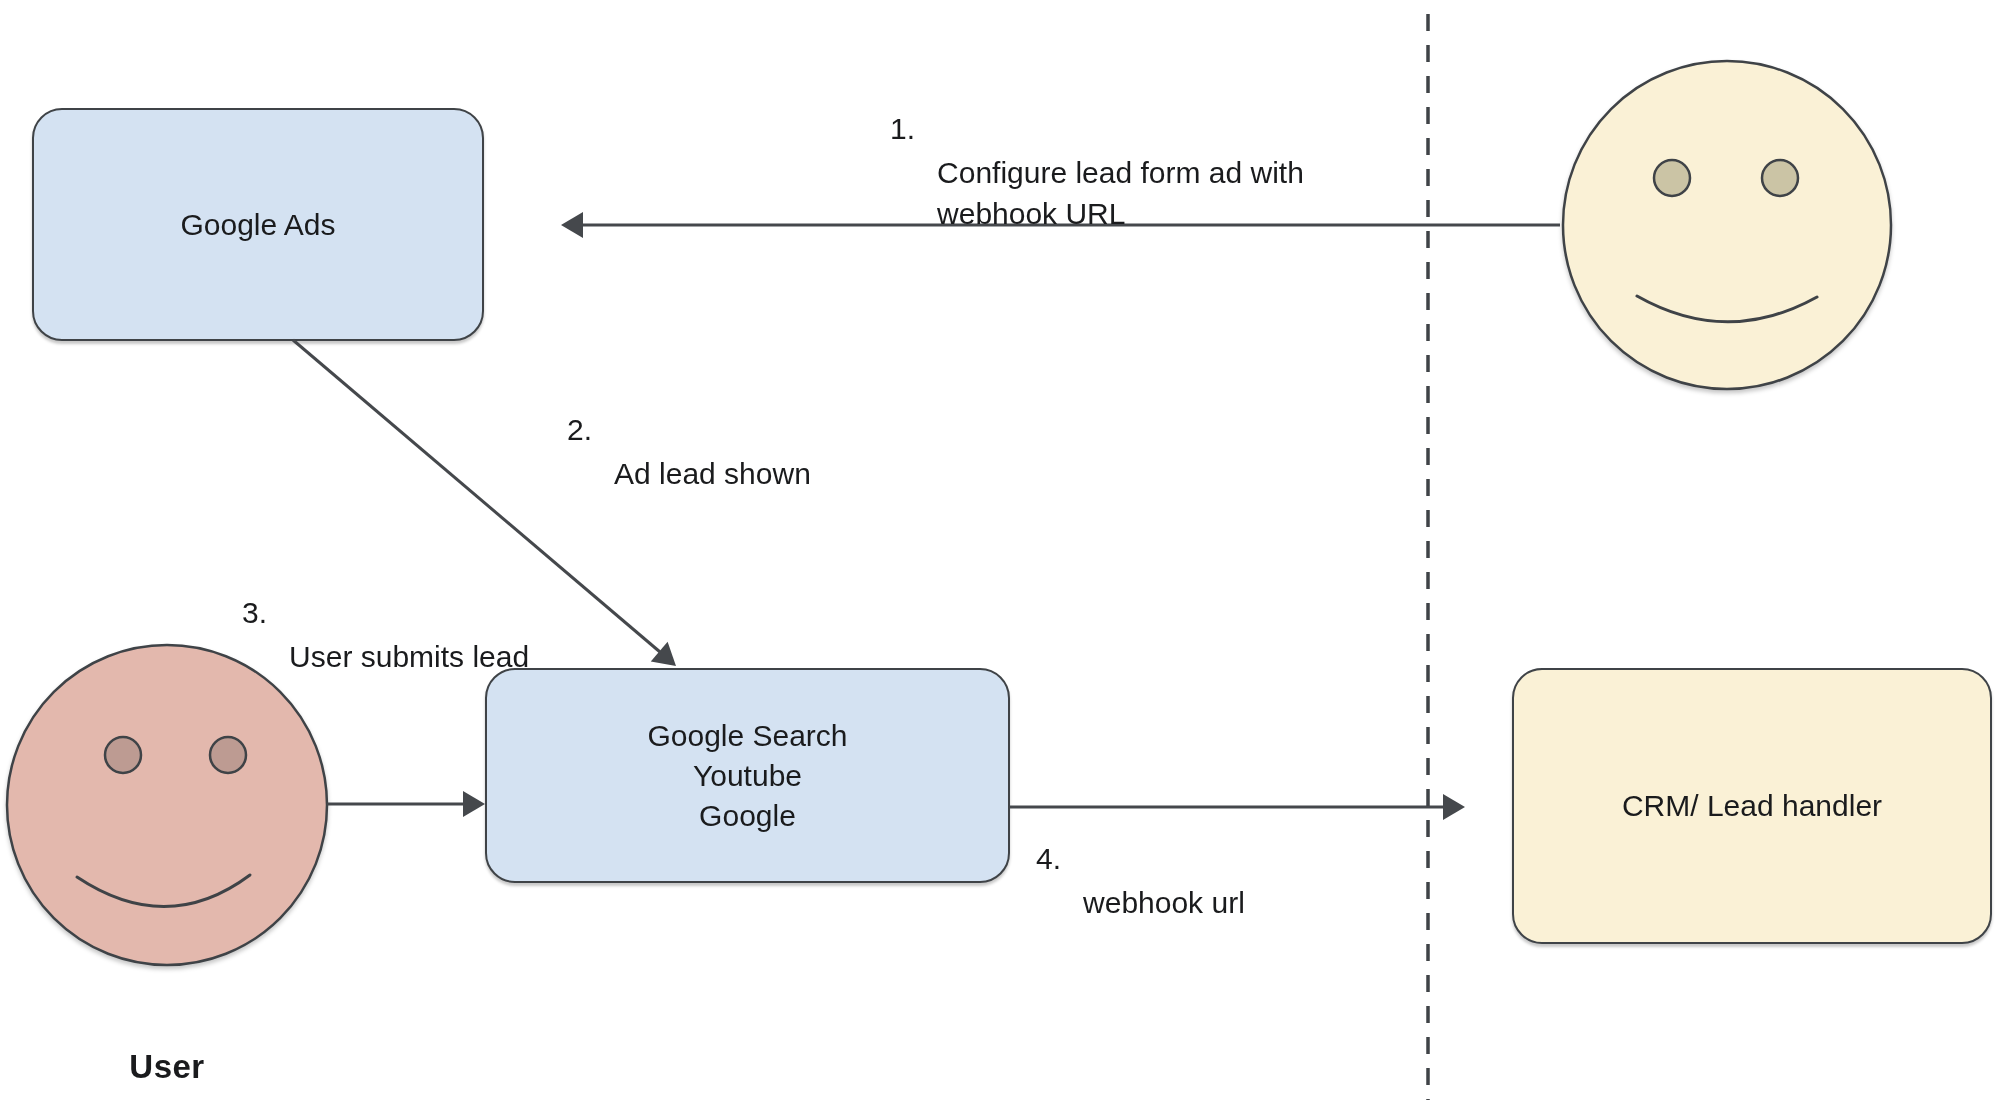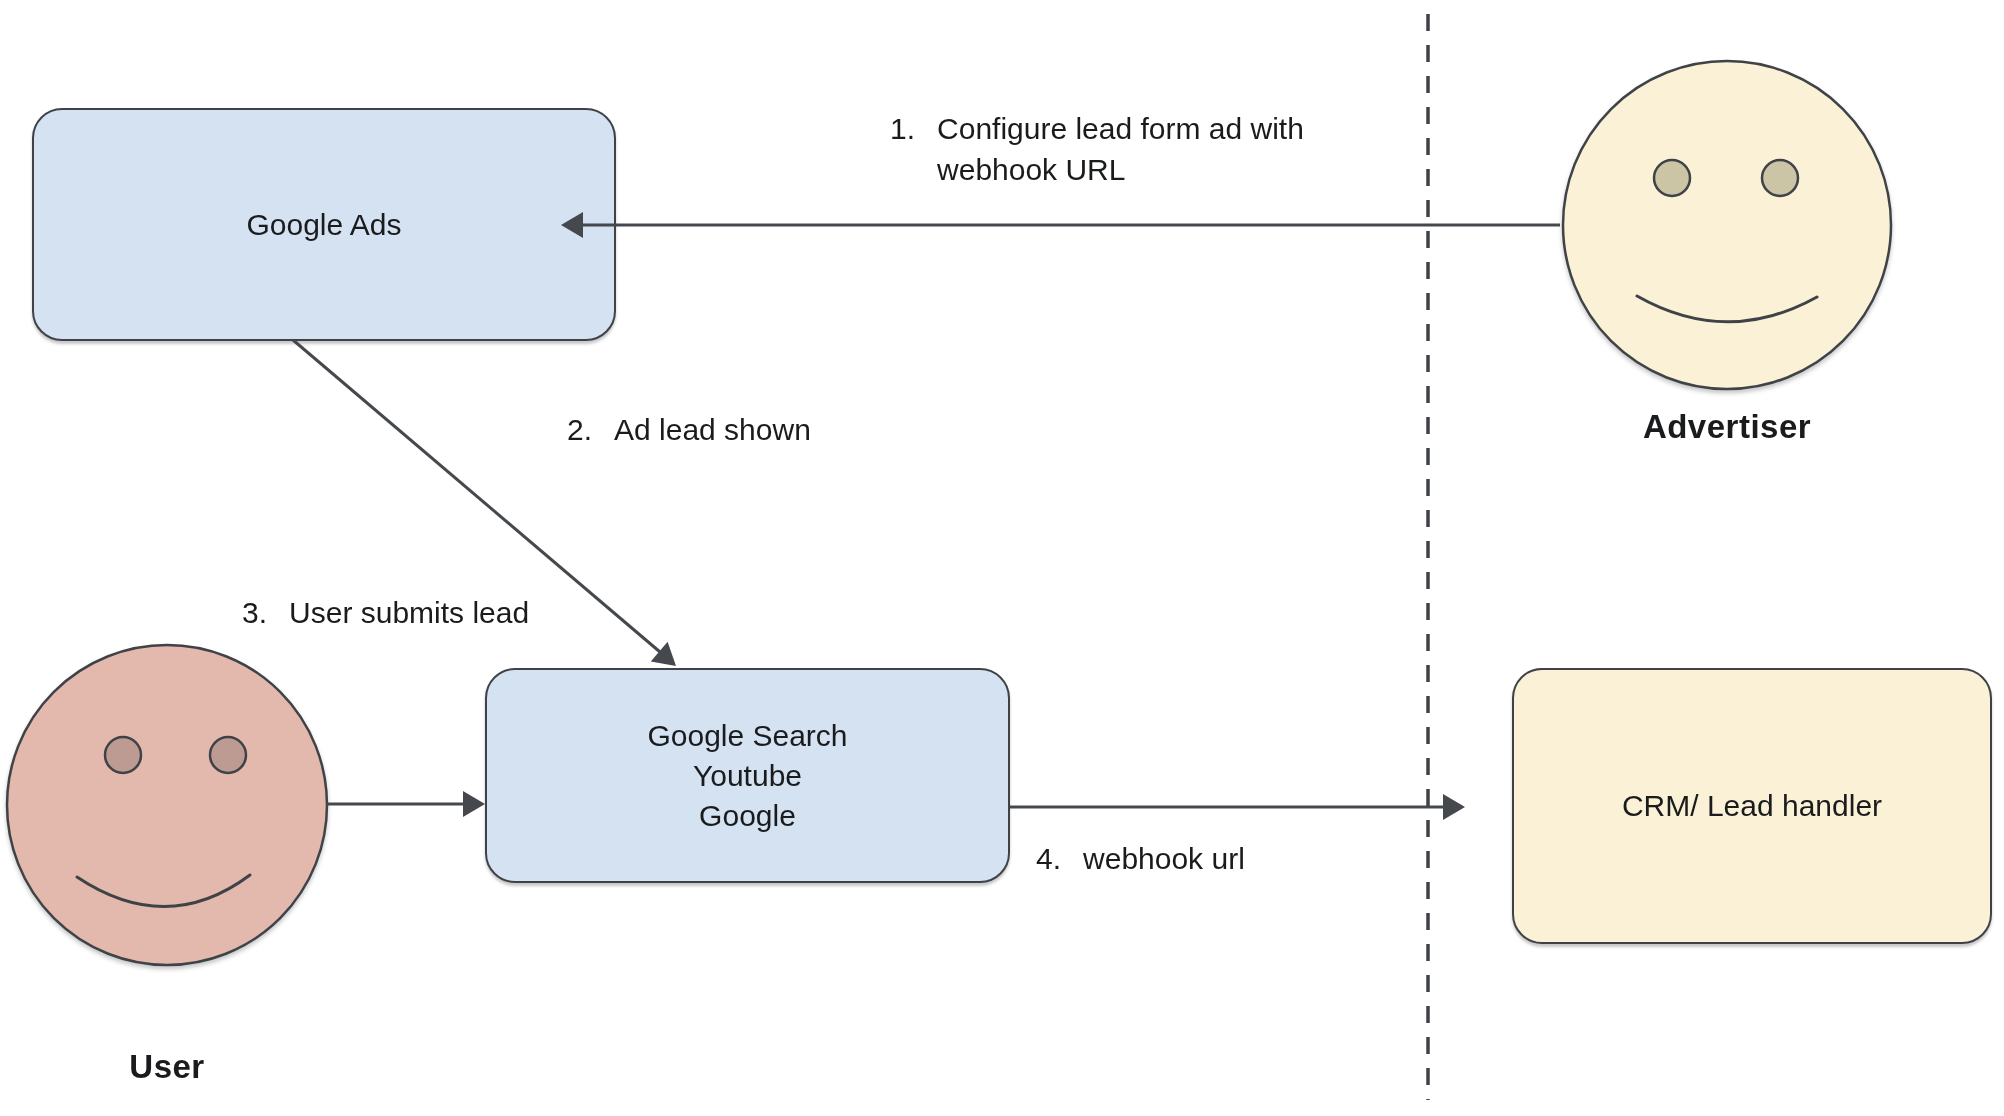--- a/index.html
+++ b/index.html
@@ -27,32 +27,32 @@
   .eye-user{fill:var(--eye-user,#bd9b92);stroke:var(--stroke-dark,#3f4347);stroke-width:2.5;}
   .smile{fill:none;stroke:var(--stroke-dark,#3f4347);stroke-width:3;stroke-linecap:round;}
   .arrow-line{stroke:var(--arrow-gray,#45484c);stroke-width:3;fill:none;}
   .arrow-head{fill:var(--arrow-gray,#45484c);stroke:none;}
   .divider{stroke:var(--stroke-dark,#3f4347);stroke-width:3.5;stroke-dasharray:17 14;}
   .step{
     position:absolute;display:flex;align-items:flex-start;
     font-size:30px;line-height:41px;white-space:nowrap;
   }
   .step .num{margin-right:22px;}
-  .step .lines{display:flex;flex-direction:column;}
+  .step .lines{display:flex;flex-direction:column;margin-top:44px;}
   .actor-label{
     position:absolute;font-size:33px;font-weight:bold;text-align:center;
     letter-spacing:0.5px;
   }
 </style>
 </head>
 <body>
 
 <div class="canvas">
 
-  <div class="box blue" style="left:32px;top:108px;width:584px;height:233px">
+  <div class="box blue" style="left:32px;top:108px;width:452px;height:233px">
     <span class="box-label">Google Ads</span>
   </div>
 
   <div class="box blue" style="left:485px;top:668px;width:525px;height:215px">
     <div class="box-label">
       <div>Google Search</div>
       <div>Youtube</div>
       <div>Google</div>
     </div>
   </div>
@@ -122,16 +122,15 @@
     </span>
   </div>
 
   <div class="step" style="left:1036px;top:838px">
     <span class="num">4.</span>
     <span class="lines">
       <span>webhook url</span>
     </span>
   </div>
 
-  <div class="actor-label" style="left:1560px;top:408px;width:334px">Advertiser</div>
   <div class="actor-label" style="left:17px;top:1048px;width:300px">User</div>
 
 </div>
 
 </body></html>

